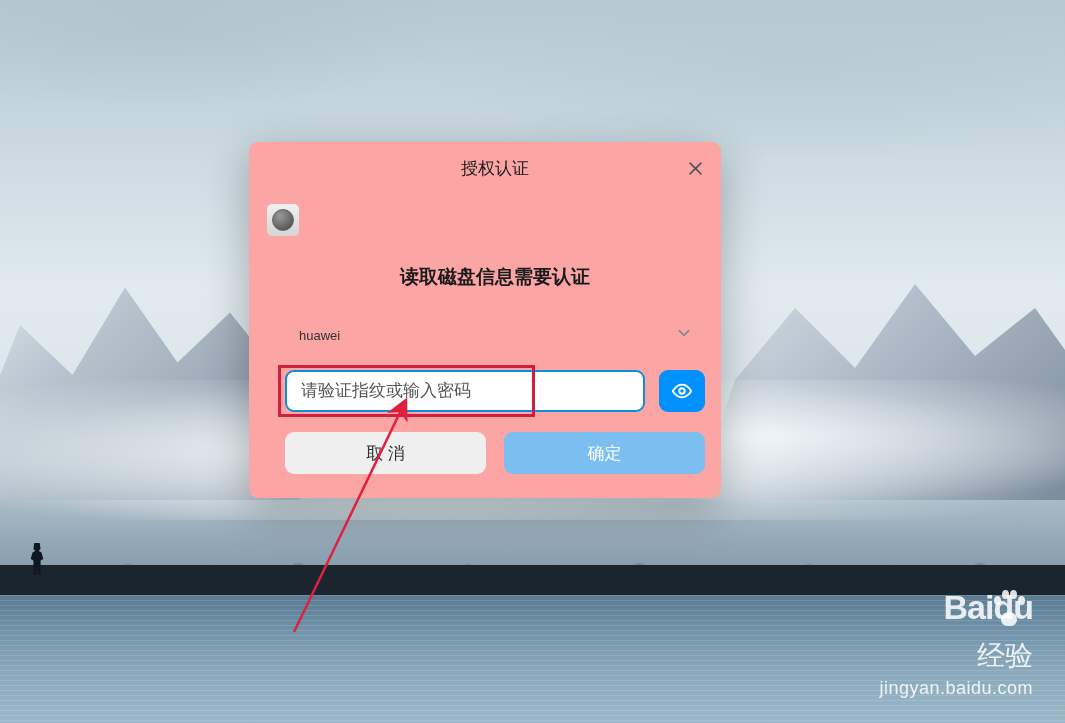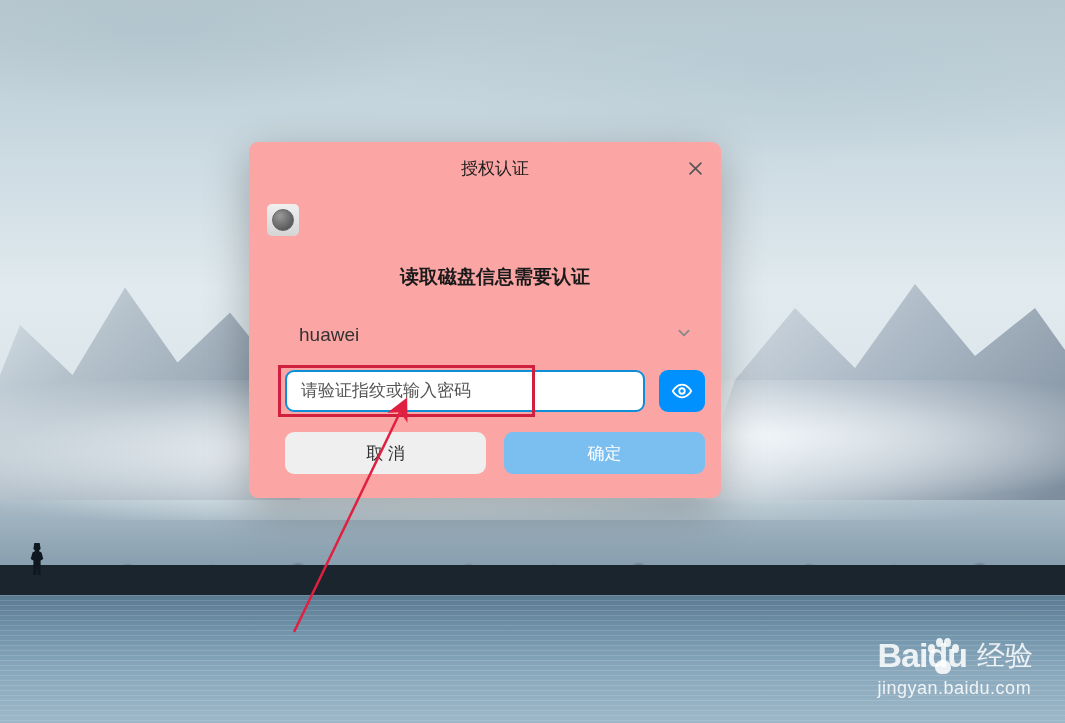--- a/index.html
+++ b/index.html
@@ -215,21 +215,21 @@
     .user-select {
       margin: 24px 16px 0 16px;
       height: 42px;
       position: relative;
       display: flex;
       align-items: center;
       padding: 0 14px;
       cursor: pointer;
     }
     .user-select-text {
-      font-size: 19px;
+      font-size: 13px;
       color: #333;
     }
     .chevron {
       position: absolute;
       right: 14px;
       color: #888;
     }
     .chevron svg { width: 14px; height: 14px; }
     
     .password-row {
@@ -319,20 +319,21 @@
       right: 32px;
       bottom: 24px;
       z-index: 5;
       text-align: left;
       color: rgba(255,255,255,0.85);
     }
     .wm-row1 {
       display: flex;
       align-items: flex-end;
       gap: 10px;
+      flex-direction: column;
     }
     .wm-baidu {
       font-size: 34px;
       font-weight: 700;
       letter-spacing: -1px;
       font-family: Arial, sans-serif;
     }
     .wm-jingyan {
       font-size: 28px;
       font-weight: 400;

